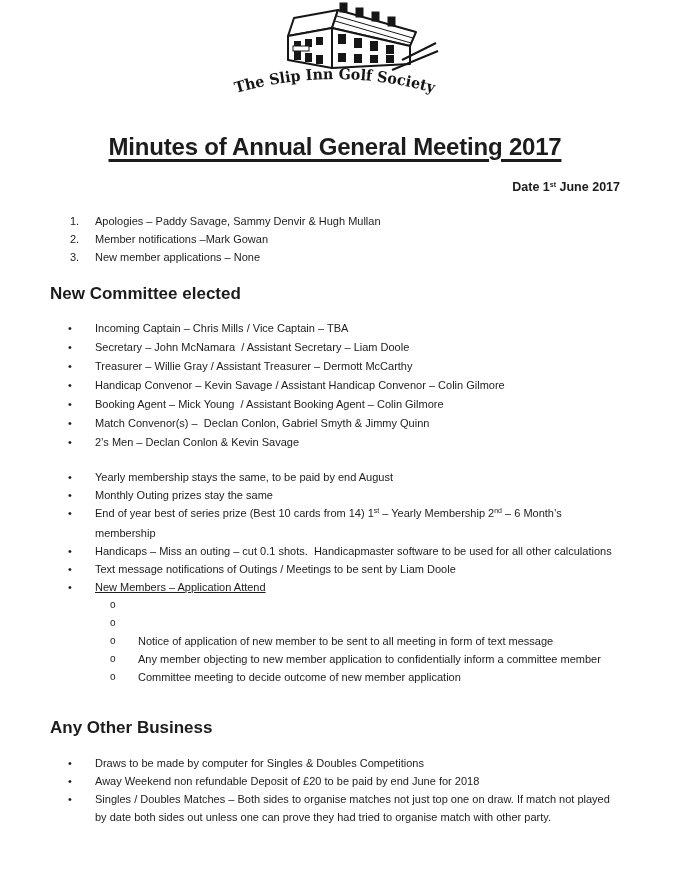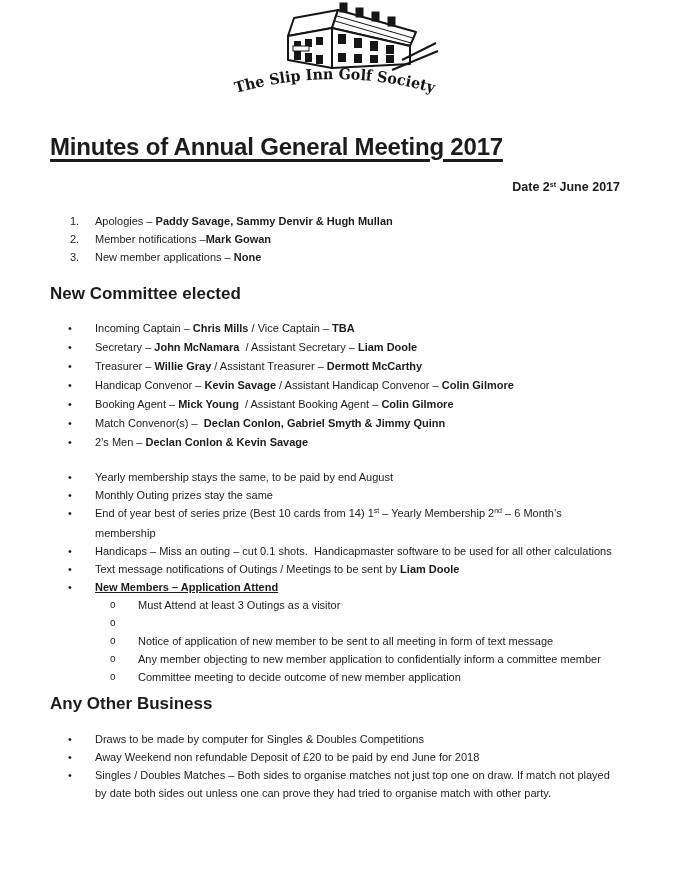--- a/index.html
+++ b/index.html
@@ -11,45 +11,45 @@
   }
   .page{padding:2px 58px 0 50px;}
 
   
   .logo-wrap{width:232px;margin:0 auto;}
   .logo-svg{display:block;width:232px;height:100px;}
   .arc-text{font-family:"DejaVu Serif","Liberation Serif",serif;font-weight:700;font-size:15px;fill:#161616;}
 
   
   .doc-title{
-    margin-top:30px;
+    margin-top:30px;text-align:center;
     font-size:24px;font-weight:700;letter-spacing:-0.2px;
     text-decoration:underline;text-decoration-thickness:2.5px;text-underline-offset:4px;
     line-height:30px;
   }
   .date-line{margin-top:16px;text-align:right;font-size:12.5px;font-weight:700;line-height:18px;white-space:pre-wrap;}
 
   
   .h2{font-size:17px;font-weight:700;line-height:20px;margin-top:18px;}
   .h2.tight{margin-top:10px;}
-  .h2.loose{margin-top:8px;}
+  .h2.loose{margin-top:32px;}
 
   
   .list{margin-top:14px;}
   .list.committee{margin-top:15px;}
   .list.committee .li{line-height:19px;}
   .list.members{margin-top:16px;}
   .list.aob{margin-top:16px;}
   .li{display:flex;font-size:11px;line-height:18px;}
   .num{flex:none;width:25px;margin-left:20px;}
   .marker{flex:none;width:27px;margin-left:18px;}
   .li.sub .marker{margin-left:60px;width:28px;font-size:10px;}
   .txt{flex:1;white-space:pre-wrap;}
 
-  .b{font-weight:700;}
+  .b{font-weight:400;}
   .u{text-decoration:underline;}
   .sup{font-size:7px;position:relative;top:-4px;}
 </style>
 </head>
 <body>
 
 <div class="page">
 
   <div class="logo-wrap">
     <svg class="logo-svg" viewBox="0 0 230 100" aria-hidden="true">
@@ -92,21 +92,21 @@
       </g>
       <path id="arcpath" d="M 16,91 Q 115,63 214,91" fill="none"></path>
       <text class="arc-text" textLength="200" lengthAdjust="spacingAndGlyphs">
         <textPath href="#arcpath">The Slip Inn Golf Society</textPath>
       </text>
     </svg>
   </div>
 
   <div class="doc-title">Minutes of Annual General Meeting 2017</div>
 
-  <div class="date-line"><span>Date 2</span><span class="sup">st</span><span> June 2017</span></div>
+  <div class="date-line"><span>Date 1</span><span class="sup">st</span><span> June 2017</span></div>
 
   <div class="list intro">
     <div class="li">
       <span class="num">1.</span>
       <span class="txt"><span>Apologies – </span><span class="b">Paddy Savage, Sammy Denvir &amp; Hugh Mullan</span></span>
     </div>
     <div class="li">
       <span class="num">2.</span>
       <span class="txt"><span>Member notifications –</span><span class="b">Mark Gowan</span></span>
     </div>
@@ -168,21 +168,20 @@
     <div class="li">
       <span class="marker">•</span>
       <span class="txt"><span>Text message notifications of Outings / Meetings to be sent by </span><span class="b">Liam Doole</span></span>
     </div>
     <div class="li">
       <span class="marker">•</span>
       <span class="txt"><span class="b u">New Members – Application Attend</span></span>
     </div>
     <div class="li sub">
       <span class="marker">o</span>
-      <span class="txt"><span>Must Attend at least 3 Outings as a visitor</span></span>
     </div>
     <div class="li sub">
       <span class="marker">o</span>
     </div>
     <div class="li sub">
       <span class="marker">o</span>
       <span class="txt"><span>Notice of application of new member to be sent to all meeting in form of text message</span></span>
     </div>
     <div class="li sub">
       <span class="marker">o</span>

